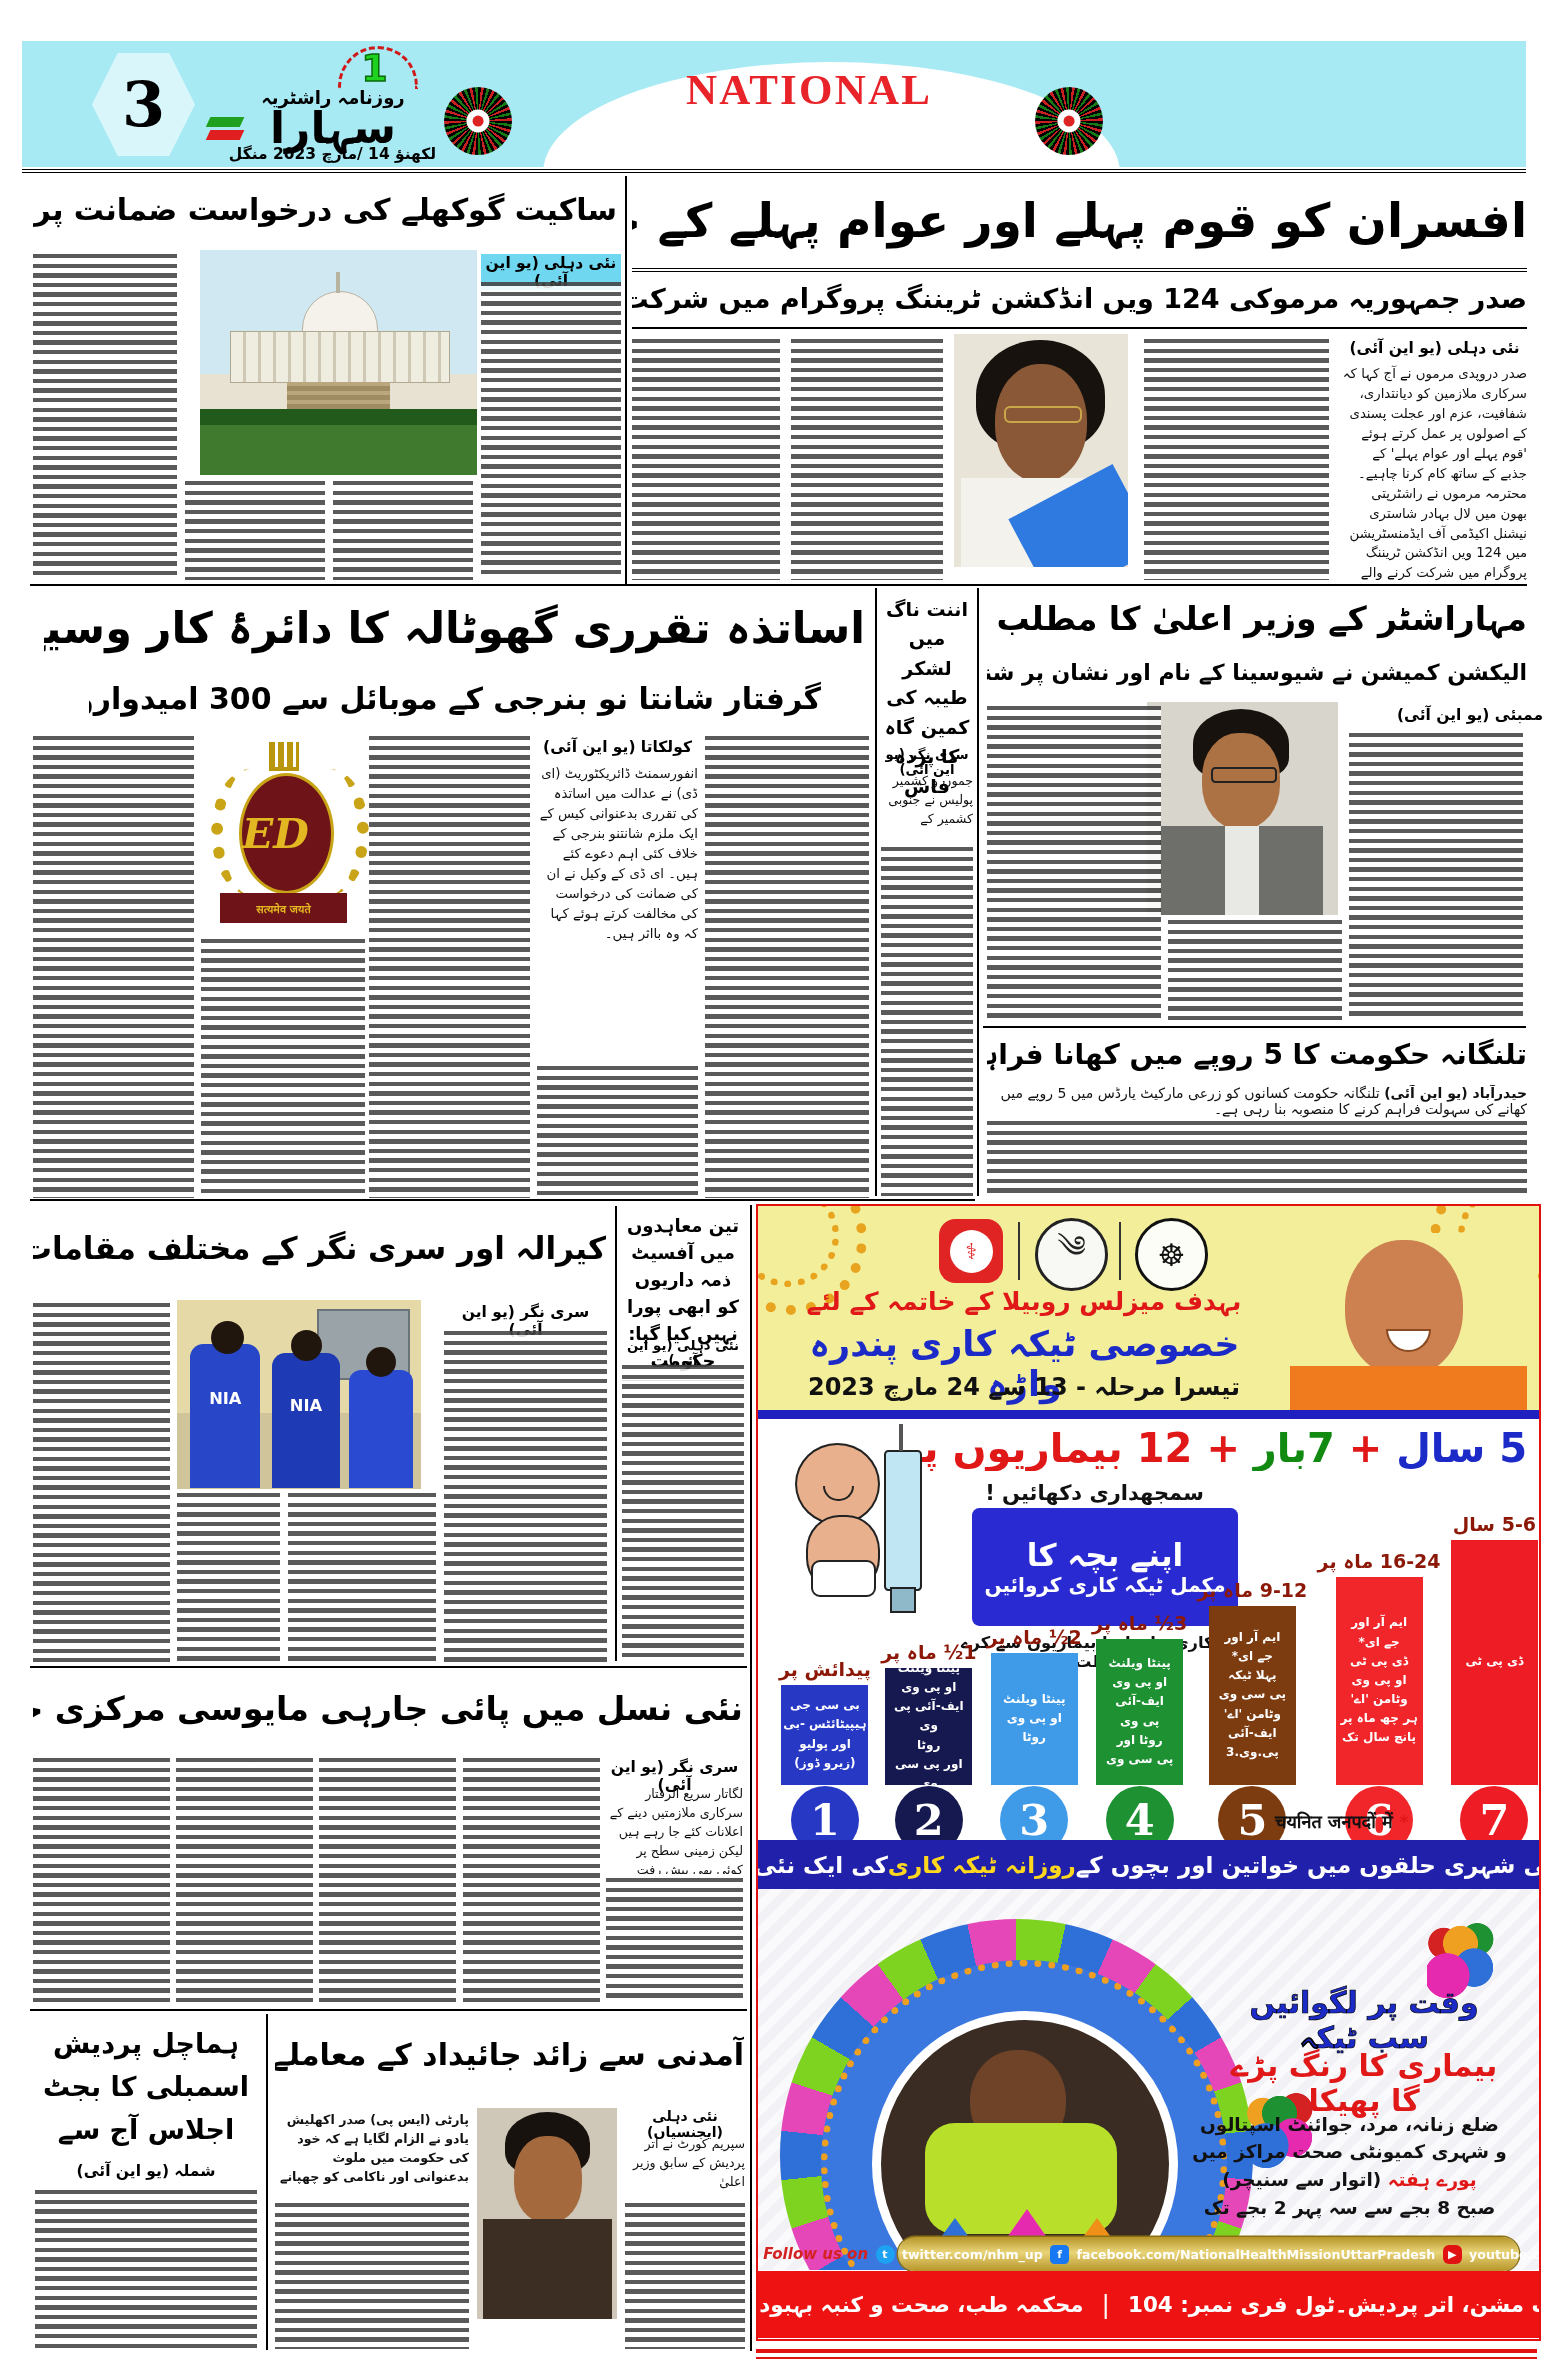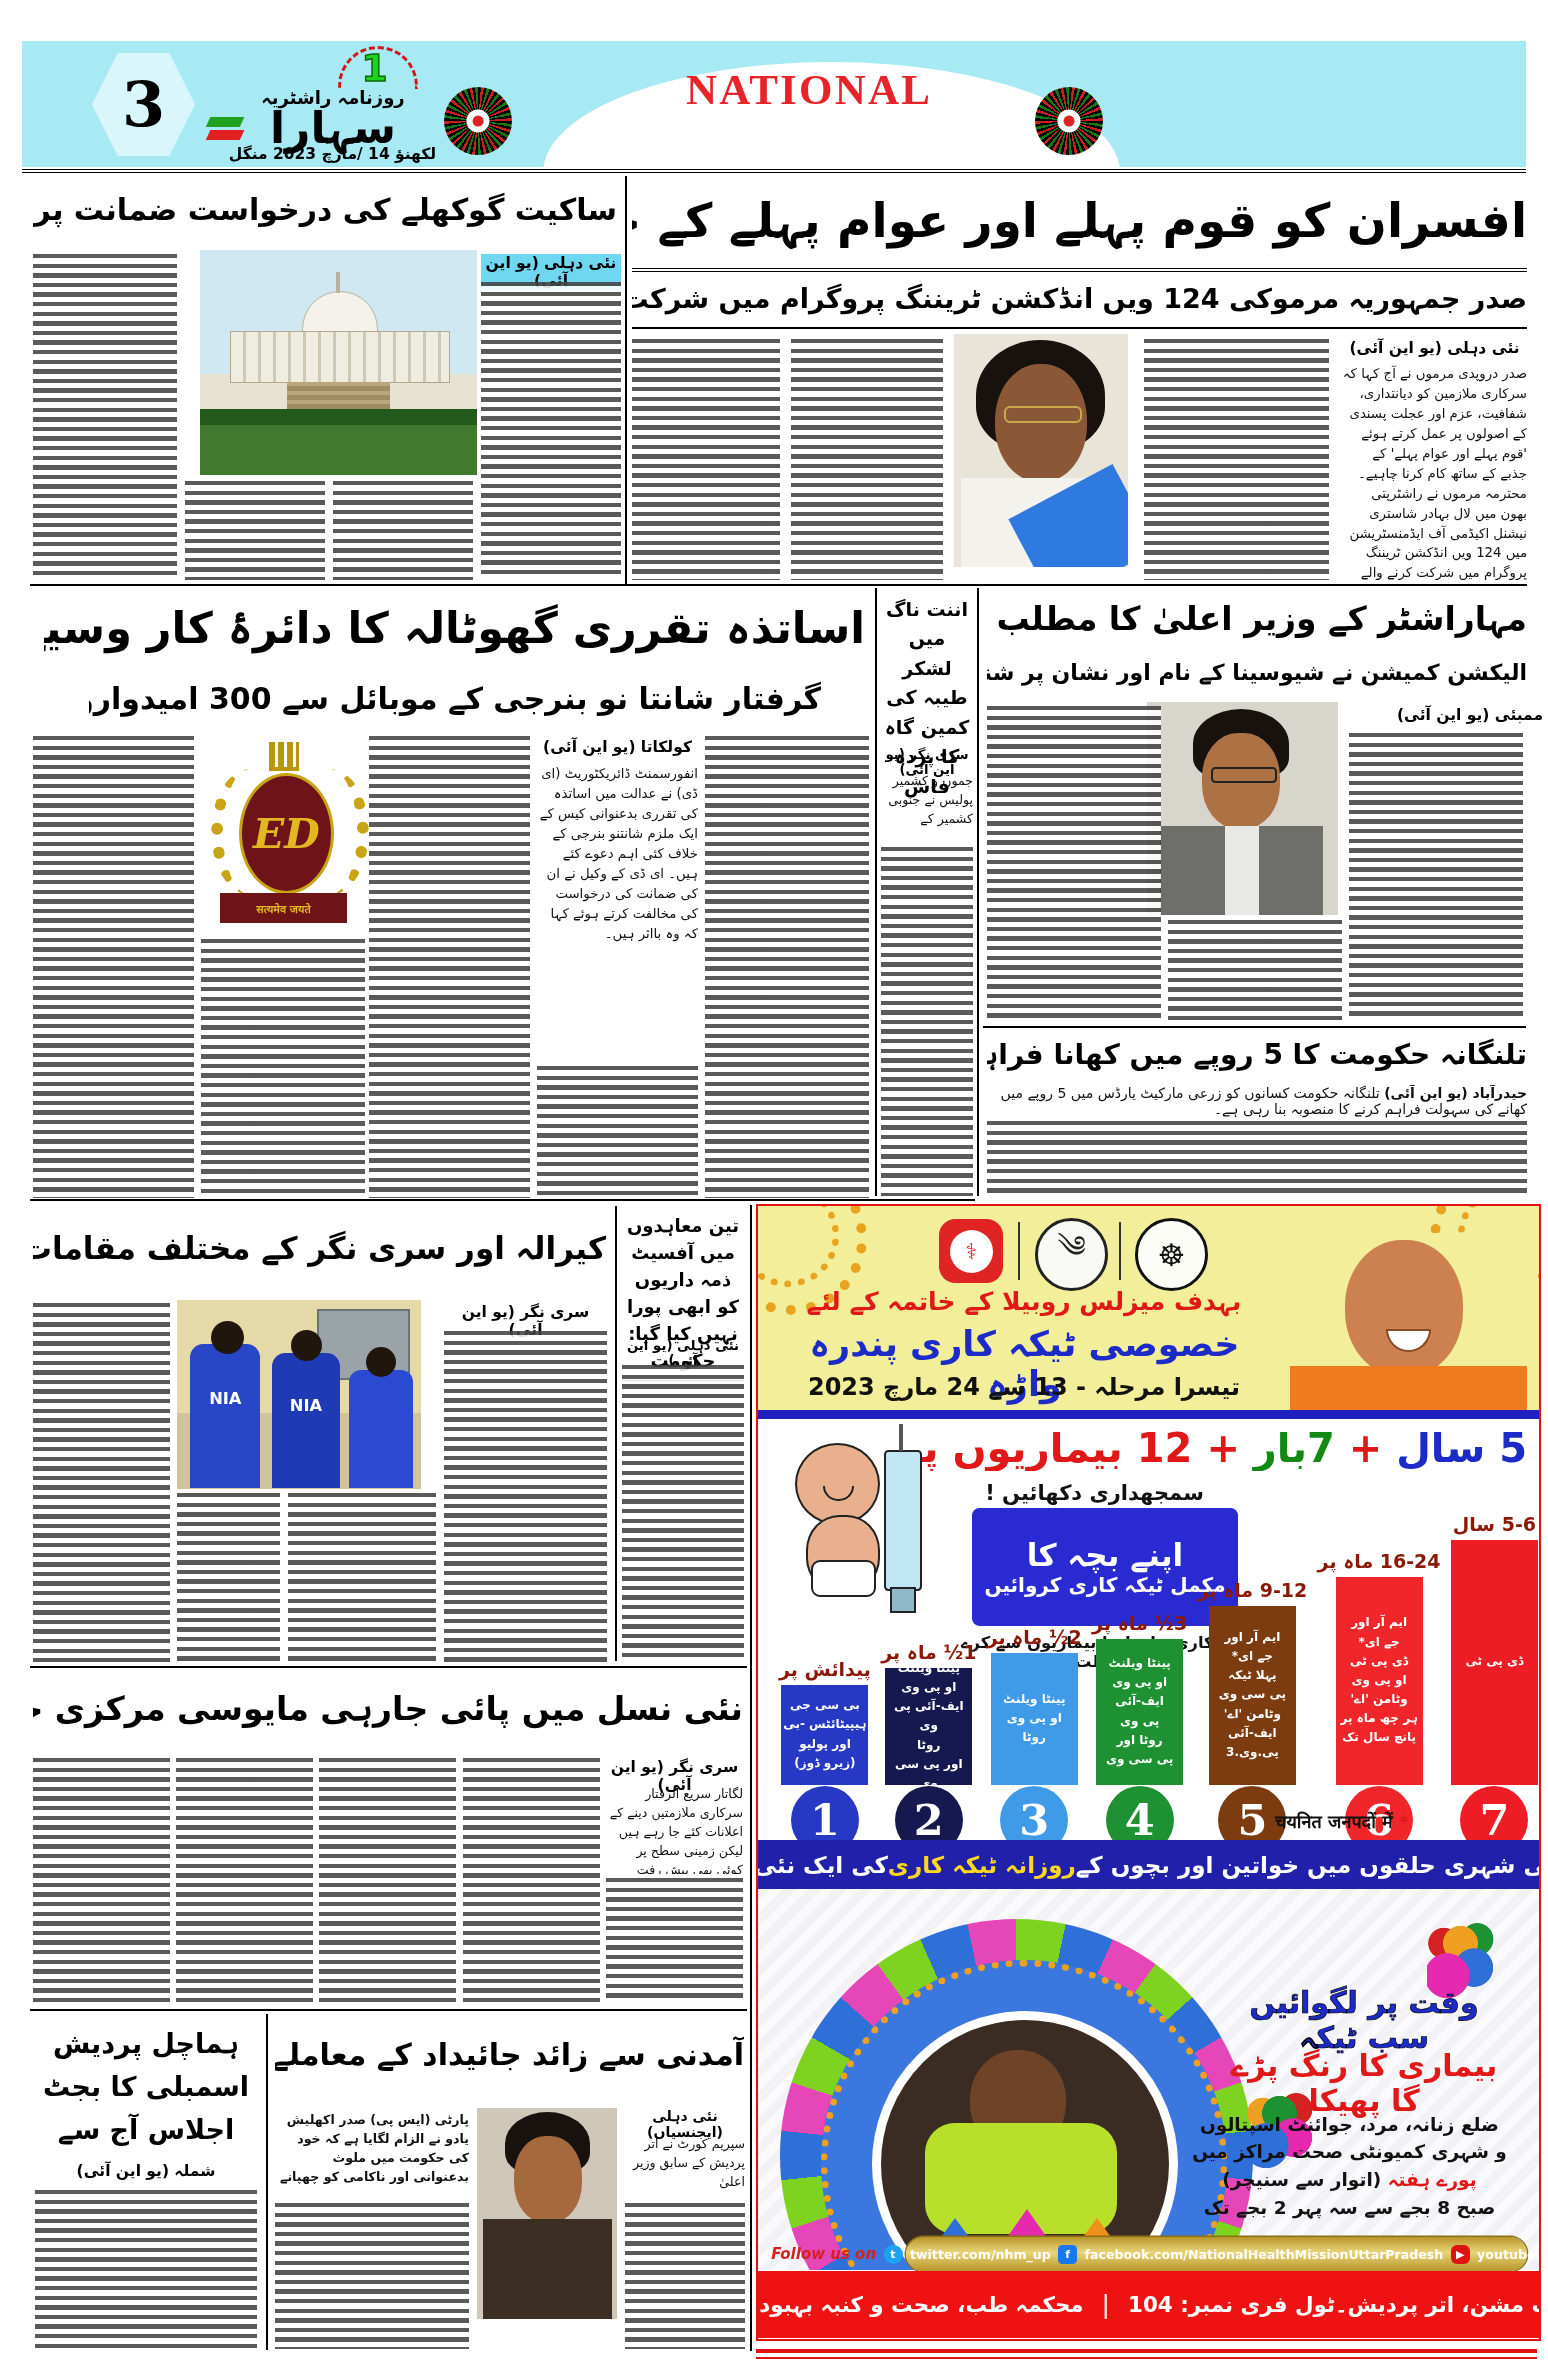--- a/index.html
+++ b/index.html
@@ -107,21 +107,21 @@
 
   <div class="abs hr" style="left:30px;top:584px;width:1497px;"></div>
 
   <div class="abs hl" style="left:44px;top:591px;width:821px;height:80px;font-size:43px;line-height:75px;">اساتذہ تقرری گھوٹالہ کا دائرۂ کار وسیع ہوتا جا رہا ہے</div>
   <div class="abs hl" style="left:89px;top:674px;width:732px;height:55px;font-size:30px;line-height:50px;">گرفتار شانتا نو بنرجی کے موبائل سے 300 امیدواروں کے آئی کارڈ ملے</div>
 
   <div class="abs photo" style="left:198px;top:739px;width:172px;height:194px;background:#fff;">
     <div class="abs" style="left:71px;top:3px;width:30px;height:25px;background:repeating-linear-gradient(90deg,#b8960e 0 6px,#fff 6px 9px);border-bottom:4.4px solid #b8960e;"></div>
     <div class="abs" style="left:13.3px;top:30px;width:67px;height:126px;border-left:12px dotted #c8a416;border-radius:50%;"></div>
     <div class="abs" style="left:92px;top:30px;width:67px;height:126px;border-right:12px dotted #c8a416;border-radius:50%;"></div>
-    <div class="abs" style="left:41px;top:34px;width:89px;height:115px;border-radius:50%;background:#6e1418;border:3px solid #c8a416;display:flex;align-items:center;justify-content:center;">
+    <div class="abs" style="left:41px;top:34px;width:89px;height:115px;border-radius:50%;background:#6e1418;border:3px solid #c8a416;display:flex;align-items:center;">
       <span style="color:#e3b722;font-family:'DejaVu Serif',serif;font-style:italic;font-weight:bold;font-size:41px;">ED</span>
     </div>
     <div class="abs" style="left:22px;top:154px;width:127px;height:30px;background:#6e1418;display:flex;align-items:center;justify-content:center;">
       <span style="color:#e3b722;font-size:11px;font-weight:bold;">सत्यमेव जयते</span>
     </div>
   </div>
 
   <div class="abs fill" style="left:705px;top:736px;width:164px;height:462px;"></div>
   <div class="abs dl" style="left:537px;top:738px;width:161px;">کولکاتا (یو این آئی)</div>
   <div class="abs lead" style="left:537px;top:764px;width:161px;height:296px;overflow:hidden;">انفورسمنٹ ڈائریکٹوریٹ (ای ڈی) نے عدالت میں اساتذہ کی تقرری بدعنوانی کیس کے ایک ملزم شانتنو بنرجی کے خلاف کئی اہم دعوے کئے ہیں۔ ای ڈی کے وکیل نے ان کی ضمانت کی درخواست کی مخالفت کرتے ہوئے کہا کہ وہ بااثر ہیں۔</div>
@@ -397,21 +397,21 @@
           <div class="schline">و شہری کمیونٹی صحت مراکز میں</div>
           <div class="schline"><span class="red">پورے ہفتہ </span>(اتوار سے سنیچر)</div>
           <div class="schline">صبح 8 بجے سے سہ پہر 2 بجے تک</div>
         </div>
       <div class="abs" style="left:488px;top:353px;width:207px;text-align:center;color:#2a2ad2;font-size:16.3px;">—◈◆◈—</div>
       <div id="schedule2" class="abs" style="left:414px;top:373px;width:355px;">
           <div class="schline">سبھی شہری پرائمری صحت مراکز میں</div>
         </div>
     </div>
 
-    <div class="abs" style="left:148px;top:1031px;width:621px;height:34px;border-radius:18px;background:linear-gradient(#b8952a,#e8d478 45%,#b8952a);box-shadow:0 0 0 1.5px #8a7014;">
+    <div class="abs" style="left:140px;top:1031px;width:621px;height:34px;border-radius:18px;background:linear-gradient(#b8952a,#e8d478 45%,#b8952a);box-shadow:0 0 0 1.5px #8a7014;">
       <div class="social">
         <span style="color:#d42222;font-weight:bold;font-size:15px;font-style:italic;white-space:nowrap;">Follow us on</span>
         <span class="sicon" style="background:#1da1f2;">t</span>
         <span class="shandle">twitter.com/nhm_up</span>
         <span class="sicon" style="background:#1877f2;border-radius:4.4px;">f</span>
         <span class="shandle">facebook.com/NationalHealthMissionUttarPradesh</span>
         <span class="sicon" style="background:#e01212;border-radius:6px;">▶</span>
         <span class="shandle">youtube.com/c/NHMUPIEC</span>
       </div>
     </div>

